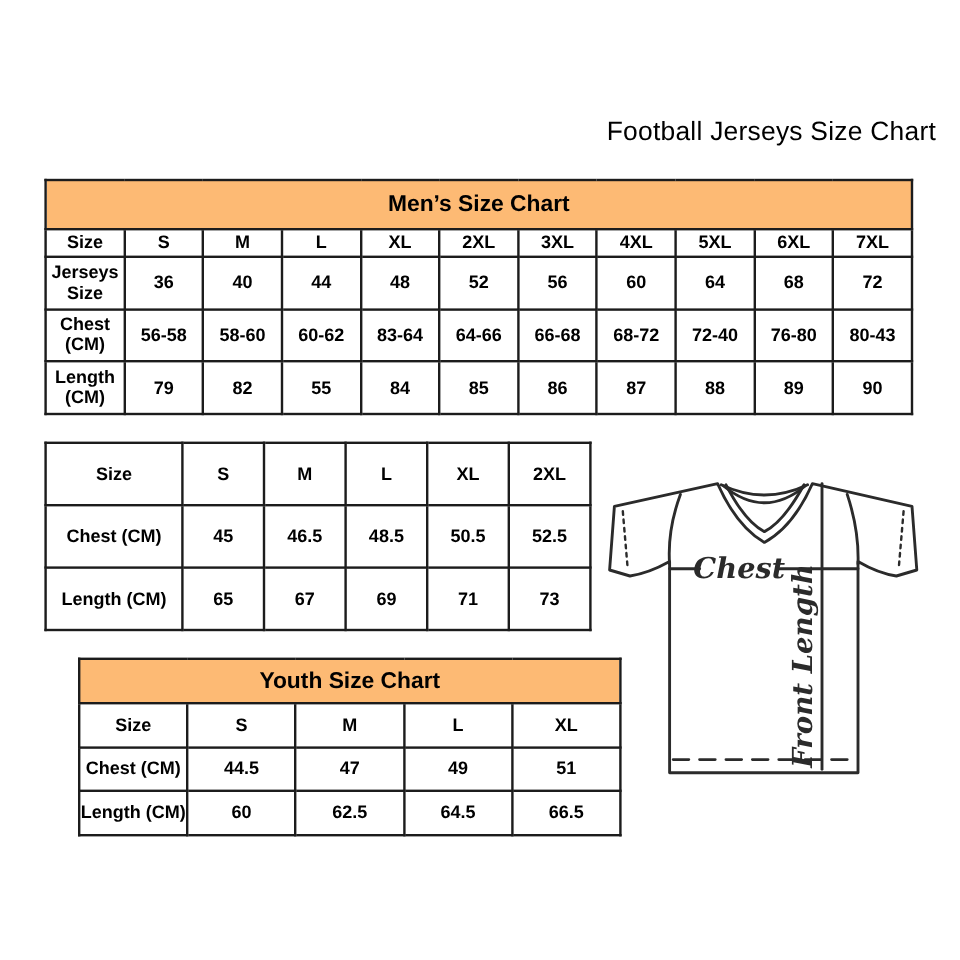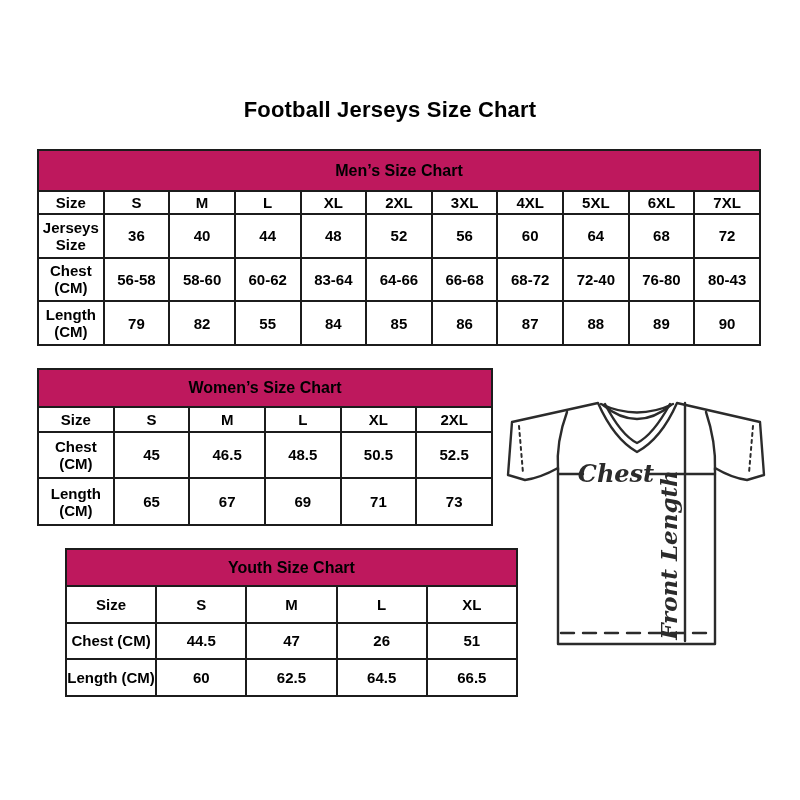--- a/index.html
+++ b/index.html
@@ -3,32 +3,32 @@
 <meta charset="utf-8">
 <style>
   html,body { margin:0; padding:0; }
   body {
     width:800px; height:800px; position:relative;
     background:#ffffff; font-family:"Liberation Sans", sans-serif;
     color:#000;
   }
   .page-title {
     position:absolute; top:97px; left:0; width:780px;
-    text-align:center; font-size:22px; font-weight:bold; letter-spacing:.2px;
+    text-align:right; font-size:22px; font-weight:normal; letter-spacing:.2px;
   }
   .size-table { position:absolute; }
   .size-table table {
     border-collapse:collapse; table-layout:fixed;
     width:100%; height:100%;
   }
   .size-table td {
     border:2px solid #1c1c1c; text-align:center; vertical-align:middle;
     font-weight:bold; font-size:15px; padding:0; overflow:hidden;
   }
-  .size-table tr.ghead td { background:#be185d; font-size:16px; }
+  .size-table tr.ghead td { background:#fdba74; font-size:19px; }
   #mens   { left:37px; top:149px; width:724px; height:197px; }
   #womens { left:37px; top:368px; width:456px; height:158px; }
   #youth  { left:37px; top:548px; width:453px; height:149px;padding-left:28px; }
   #mens tr.ghead   { height:41px; }
   #womens tr.ghead { height:38px; }
   #youth tr.ghead  { height:37px; }
   .jersey-diagram { position:absolute; left:505px; top:395px; width:262px; height:252px; }
   .jersey-diagram svg { display:block; }
   .measure-text {
     font-family:"DejaVu Serif", serif; font-style:italic; font-weight:bold;
@@ -98,23 +98,20 @@
       <td>89</td>
       <td>90</td>
     </tr>
   </tbody>
     </table>
 </div>
 
 <div class="size-table" id="womens">
   <table>
     <tbody>
-        <tr class="ghead">
-      <td colspan="6">Women’s Size Chart</td>
-    </tr>
     <tr>
       <td style="width:112px">Size</td>
       <td>S</td>
       <td>M</td>
       <td>L</td>
       <td>XL</td>
       <td>2XL</td>
     </tr>
     <tr>
       <td>Chest (CM)</td>
@@ -146,21 +143,21 @@
       <td style="width:112px">Size</td>
       <td>S</td>
       <td>M</td>
       <td>L</td>
       <td>XL</td>
     </tr>
     <tr>
       <td>Chest (CM)</td>
       <td>44.5</td>
       <td>47</td>
-      <td>26</td>
+      <td>49</td>
       <td>51</td>
     </tr>
     <tr>
       <td>Length (CM)</td>
       <td>60</td>
       <td>62.5</td>
       <td>64.5</td>
       <td>66.5</td>
     </tr>
   </tbody>

